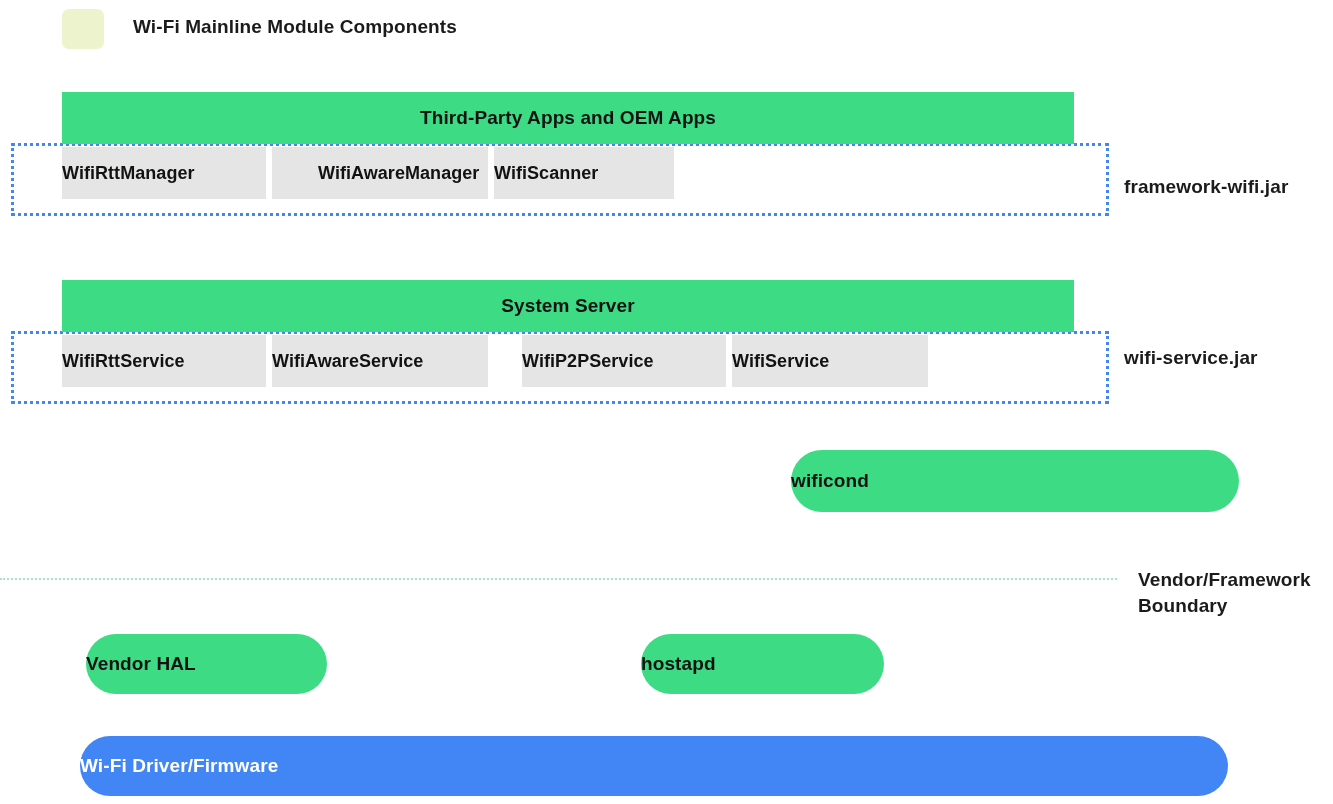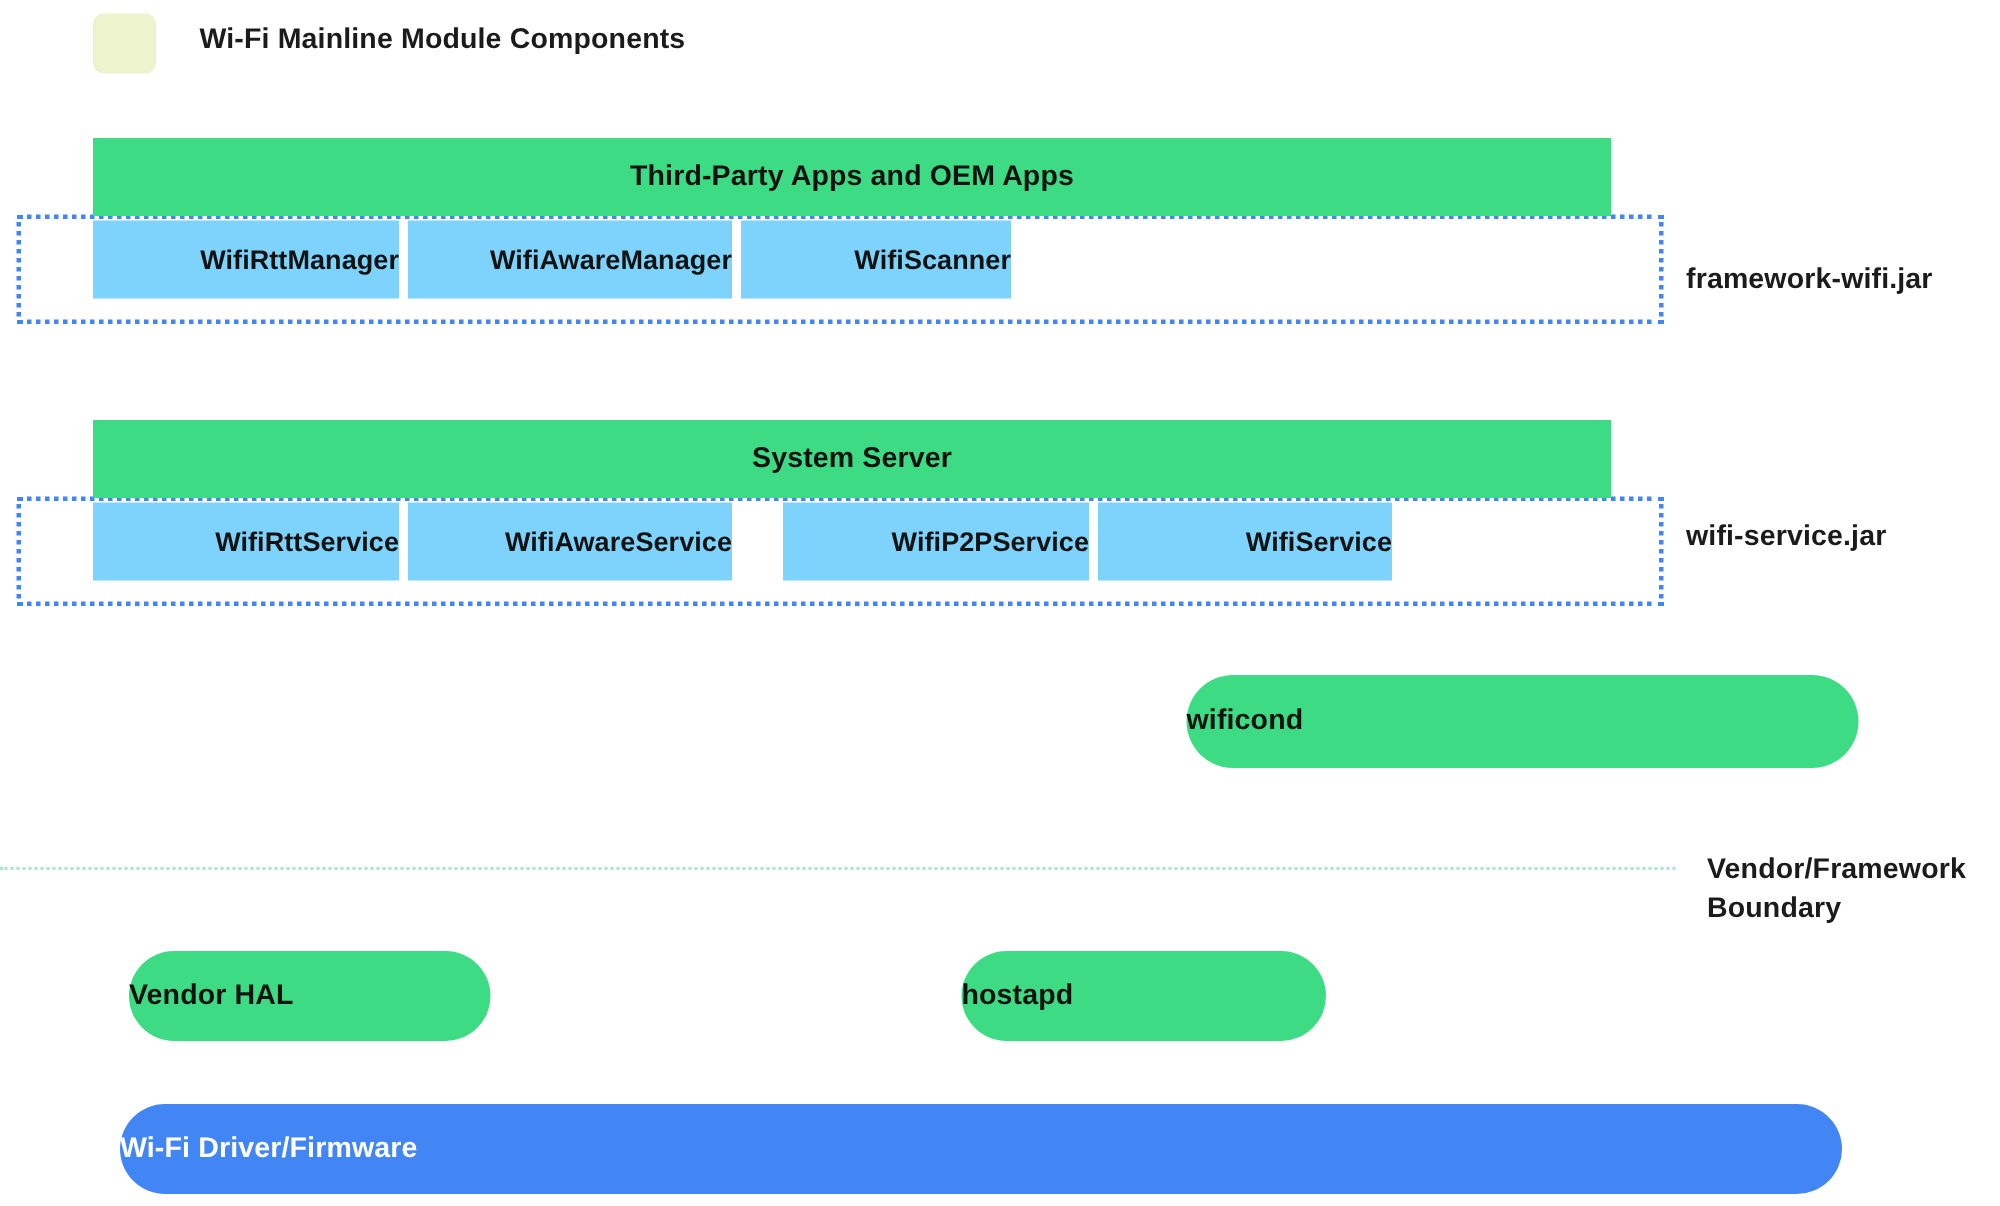--- a/index.html
+++ b/index.html
@@ -64,24 +64,24 @@
     white-space: nowrap;
   }
 
   
   .cell-row {
     position: absolute;
     display: flex;
     gap: 6px;
   }
   .cell {
-    background: #7dd3fc;
+    background: #e5e5e5;
     display: flex;
     align-items: center;
-    justify-content: flex-end;
+    justify-content: flex-start;
     box-sizing: border-box;
     height: 100%;
   }
   .cell-label {
     font-size: 18px;
     font-weight: bold;
     color: #121212;
     letter-spacing: 0.05px;
     white-space: nowrap;
   }
@@ -142,21 +142,21 @@
   <div class="dotted-box" style="left:11px; top:143px; width:1098px; height:73px;"></div>
 
   <div class="header-bar" style="left:62px; top:92px; width:1012px; height:52px;align-items:center;">
     <span class="header-bar-label">Third-Party Apps and OEM Apps</span>
   </div>
 
   <div class="cell-row" style="left:62px; top:147px; width:1012px; height:52px;">
     <div class="cell" style="width:204px;">
       <span class="cell-label">WifiRttManager</span>
     </div>
-    <div class="cell" style="width:216px;">
+    <div class="cell" style="width:216px;padding-left:46px;">
       <span class="cell-label">WifiAwareManager</span>
     </div>
     <div class="cell" style="width:180px;">
       <span class="cell-label">WifiScanner</span>
     </div>
   </div>
 
   <div class="side-label" style="left:1124px; top:176px;text-align:center;">framework-wifi.jar</div>
 
   <div class="dotted-box" style="left:11px; top:331px; width:1098px; height:73px;"></div>

